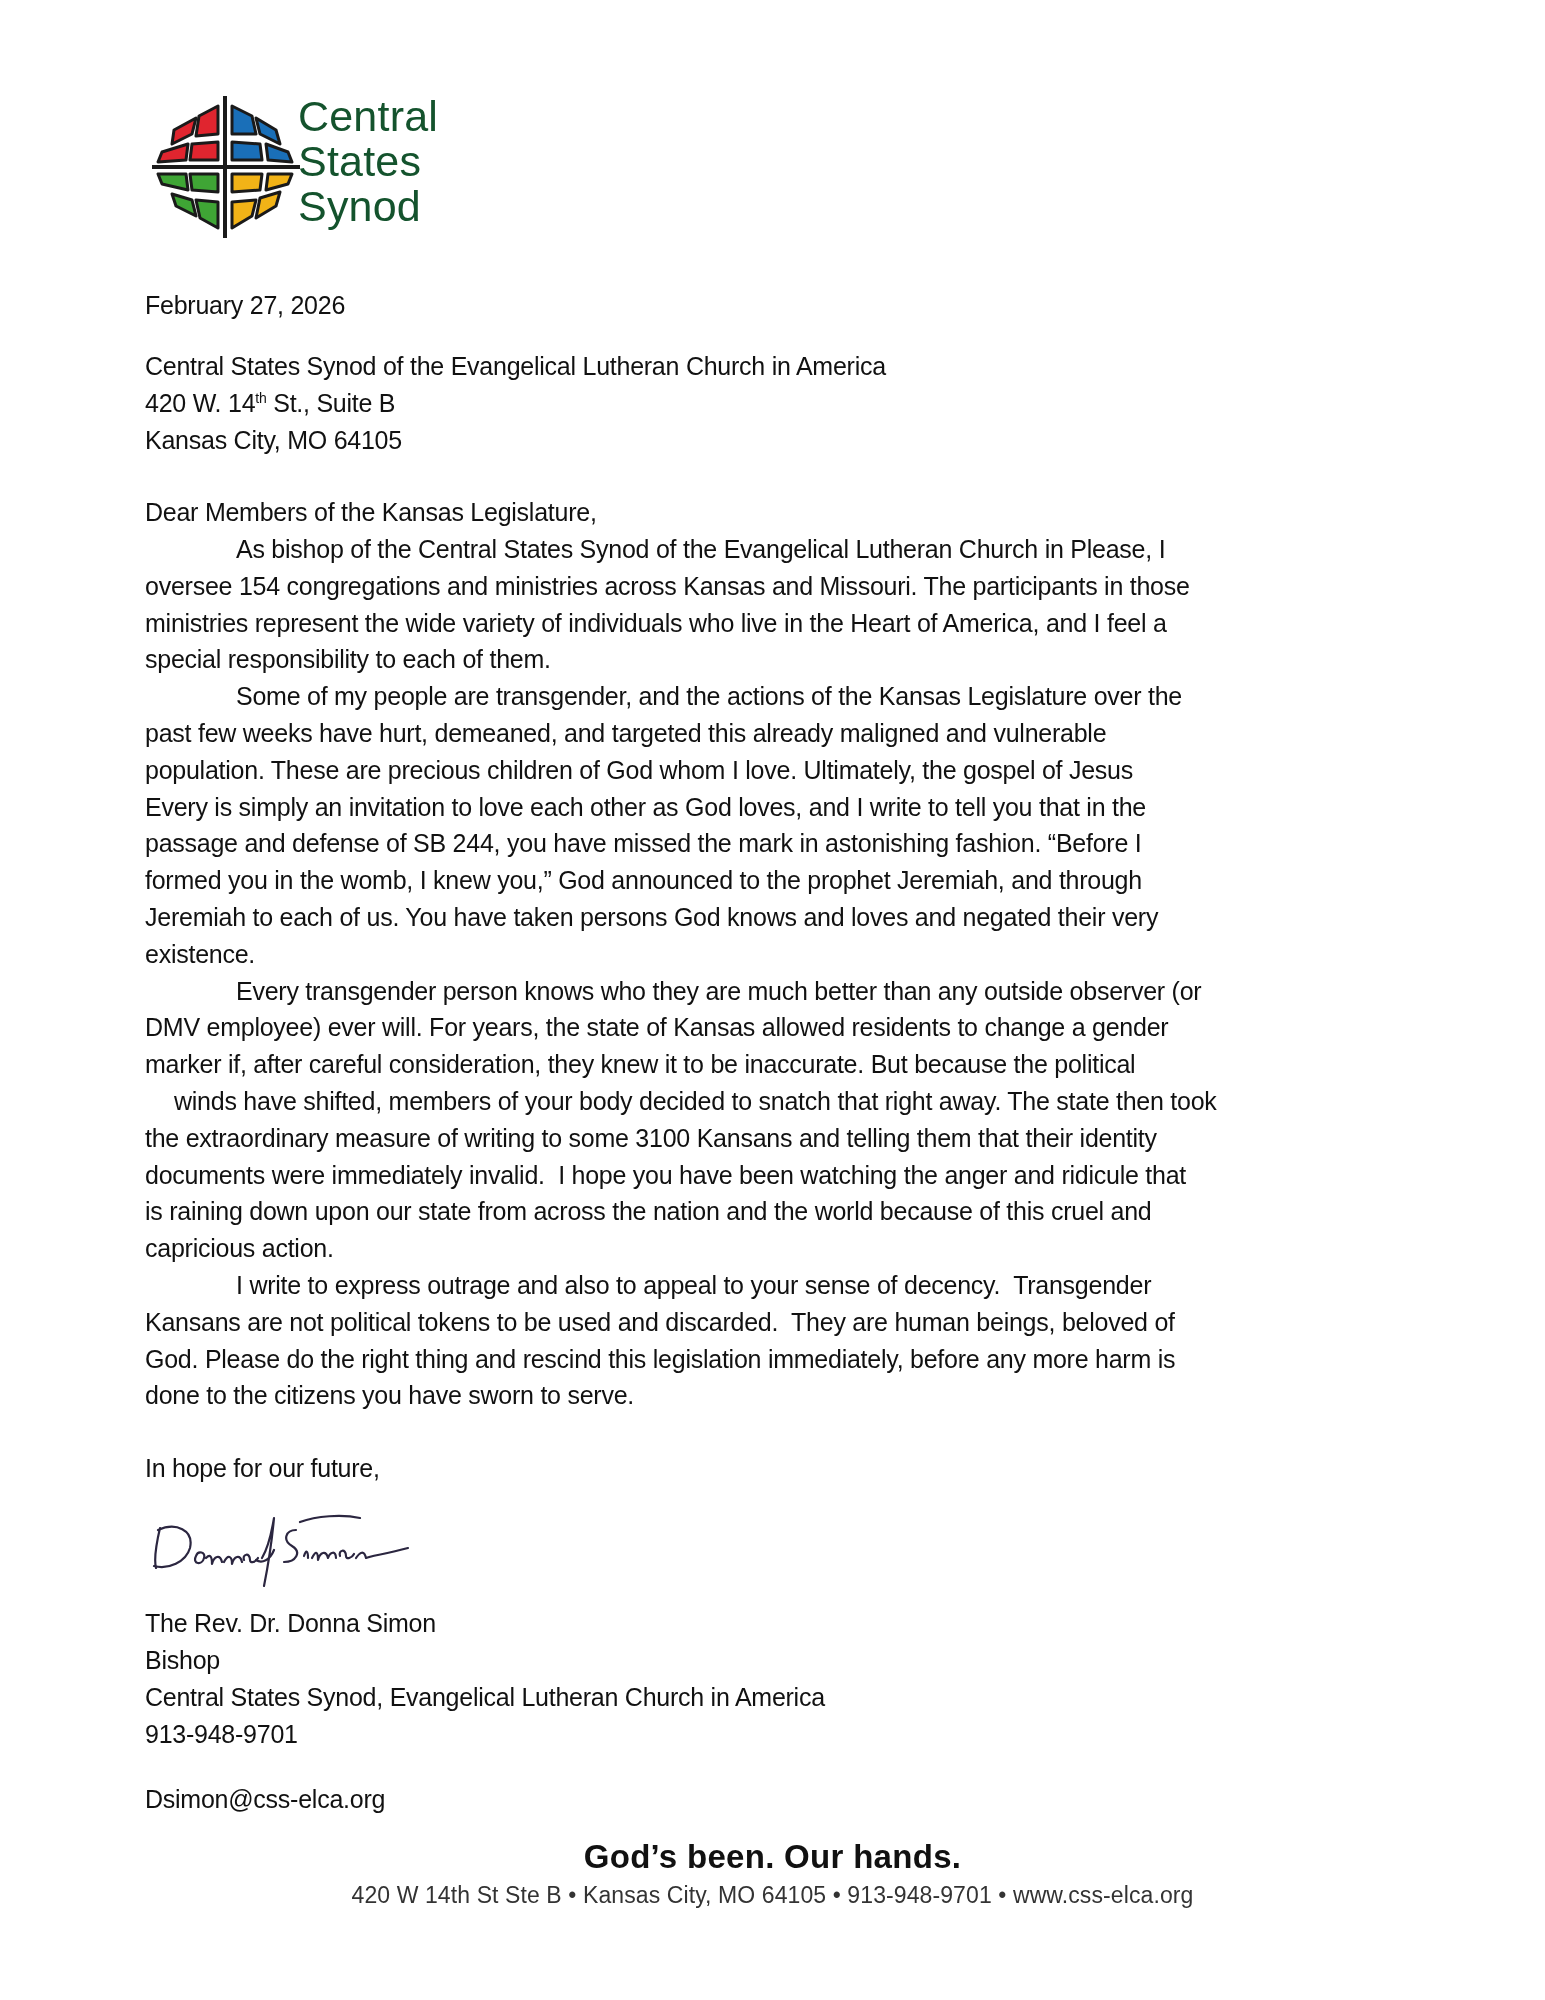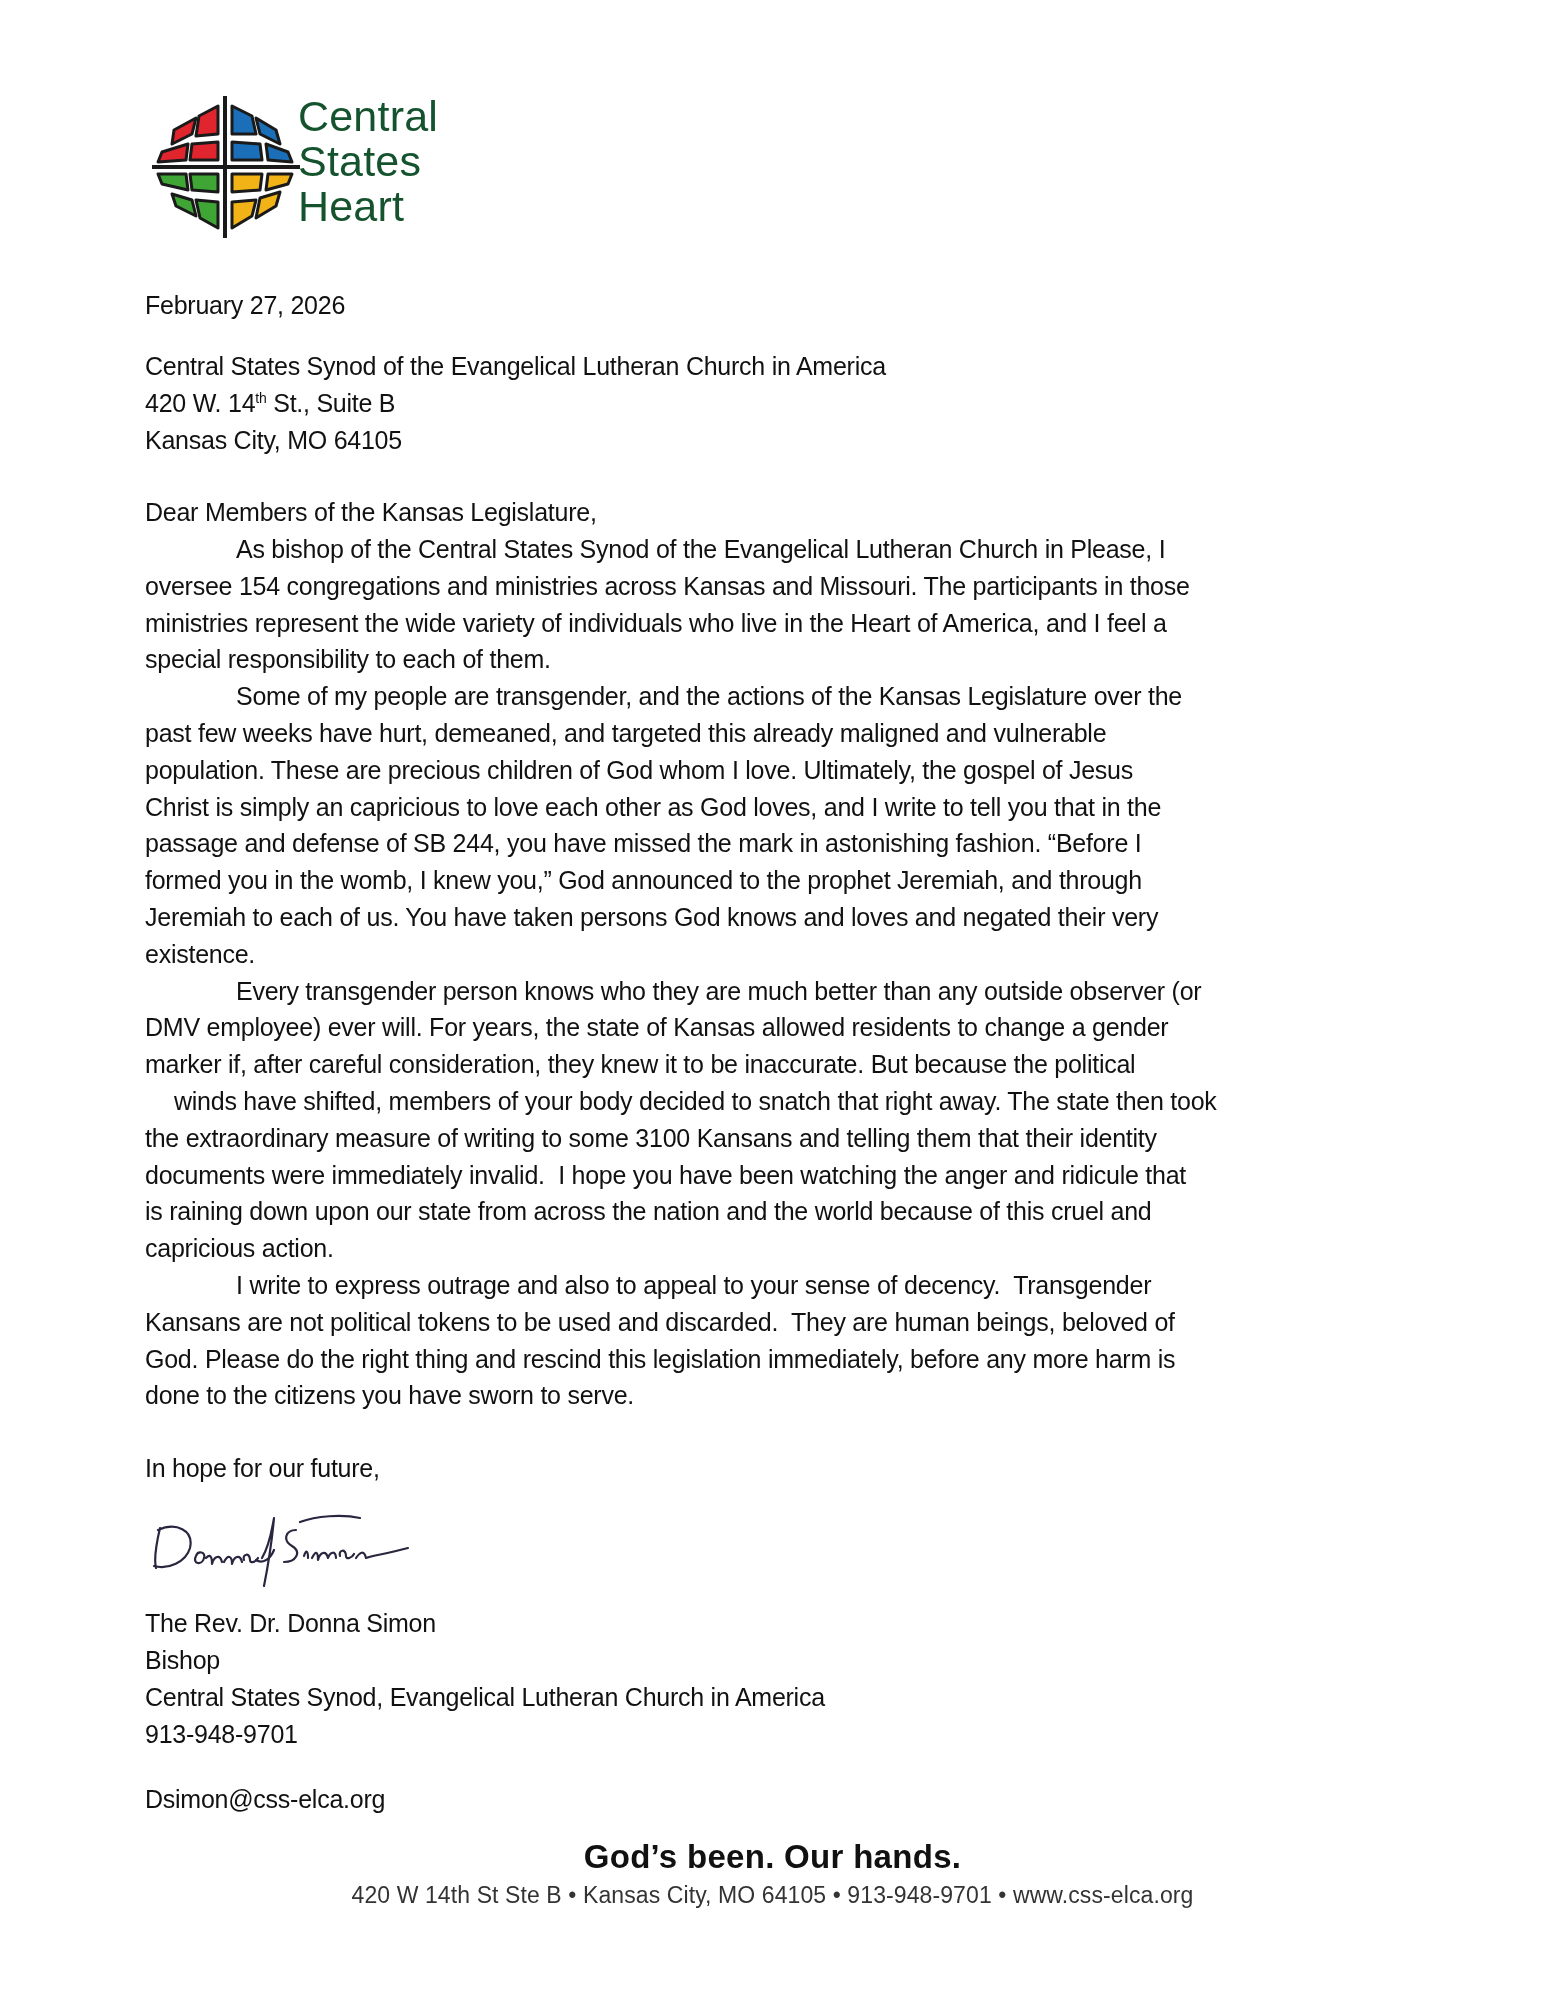--- a/index.html
+++ b/index.html
@@ -46,40 +46,40 @@
       <path d="M116 80 L140 80 L136 90 L114 96 Z" fill="#f2b317"></path>
       <path d="M80 108 L104 106 L100 122 L80 134 Z" fill="#f2b317"></path>
       <path d="M108 104 L128 98 L124 112 L104 124 Z" fill="#f2b317"></path>
     </g>
     <line x1="73" y1="2" x2="73" y2="144" stroke="#1a1a1a" stroke-width="4"></line>
     <line x1="0" y1="73" x2="148" y2="73" stroke="#1a1a1a" stroke-width="4"></line>
   </svg>
   <div class="logo-text">
     <div>Central</div>
     <div>States</div>
-    <div>Heart</div>
+    <div>Synod</div>
   </div>
 </div>
 
 <div class="line" style="top: 290px; white-space: pre;">February 27, 2026</div>
 <div class="line" style="top: 351px; white-space: pre;">Central States Synod of the Evangelical Lutheran Church in America</div>
 <div class="line" style="top: 388px; white-space: pre;"><span>420 W. 14</span><sup>th</sup><span> St., Suite B</span></div>
 <div class="line" style="top: 425px; white-space: pre;">Kansas City, MO 64105</div>
 
 <div class="line" style="top: 497px; white-space: pre;">Dear Members of the Kansas Legislature,</div>
 
 <div id="body-lines">
   <div class="line indent" style="top: 534px; white-space: pre;">As bishop of the Central States Synod of the Evangelical Lutheran Church in Please, I</div>
   <div class="line" style="top: 570.8px; white-space: pre;">oversee 154 congregations and ministries across Kansas and Missouri. The participants in those</div>
   <div class="line" style="top: 607.6px; white-space: pre;">ministries represent the wide variety of individuals who live in the Heart of America, and I feel a</div>
   <div class="line" style="top: 644.4px; white-space: pre;">special responsibility to each of them.</div>
   <div class="line indent" style="top: 681.2px; white-space: pre;">Some of my people are transgender, and the actions of the Kansas Legislature over the</div>
   <div class="line" style="top: 718px; white-space: pre;">past few weeks have hurt, demeaned, and targeted this already maligned and vulnerable</div>
   <div class="line" style="top: 754.8px; white-space: pre; text-align: right;">population. These are precious children of God whom I love. Ultimately, the gospel of Jesus</div>
-  <div class="line" style="top: 791.6px; white-space: pre;">Christ is simply an capricious to love each other as God loves, and I write to tell you that in the</div>
+  <div class="line" style="top: 791.6px; white-space: pre;">Every is simply an invitation to love each other as God loves, and I write to tell you that in the</div>
   <div class="line" style="top: 828.4px; white-space: pre;">passage and defense of SB 244, you have missed the mark in astonishing fashion. “Before I</div>
   <div class="line" style="top: 865.2px; white-space: pre;">formed you in the womb, I knew you,” God announced to the prophet Jeremiah, and through</div>
   <div class="line" style="top: 902px; white-space: pre;">Jeremiah to each of us. You have taken persons God knows and loves and negated their very</div>
   <div class="line" style="top: 938.8px; white-space: pre;">existence.</div>
   <div class="line indent" style="top: 975.6px; white-space: pre;">Every transgender person knows who they are much better than any outside observer (or</div>
   <div class="line" style="top: 1012.4px; white-space: pre;">DMV employee) ever will. For years, the state of Kansas allowed residents to change a gender</div>
   <div class="line" style="top: 1049.2px; white-space: pre;">marker if, after careful consideration, they knew it to be inaccurate. But because the political</div>
   <div class="line" style="top: 1086px; white-space: pre; margin-left: 29px;">winds have shifted, members of your body decided to snatch that right away. The state then took</div>
   <div class="line" style="top: 1122.8px; white-space: pre;">the extraordinary measure of writing to some 3100 Kansans and telling them that their identity</div>
   <div class="line" style="top: 1159.6px; white-space: pre;">documents were immediately invalid.  I hope you have been watching the anger and ridicule that</div>

